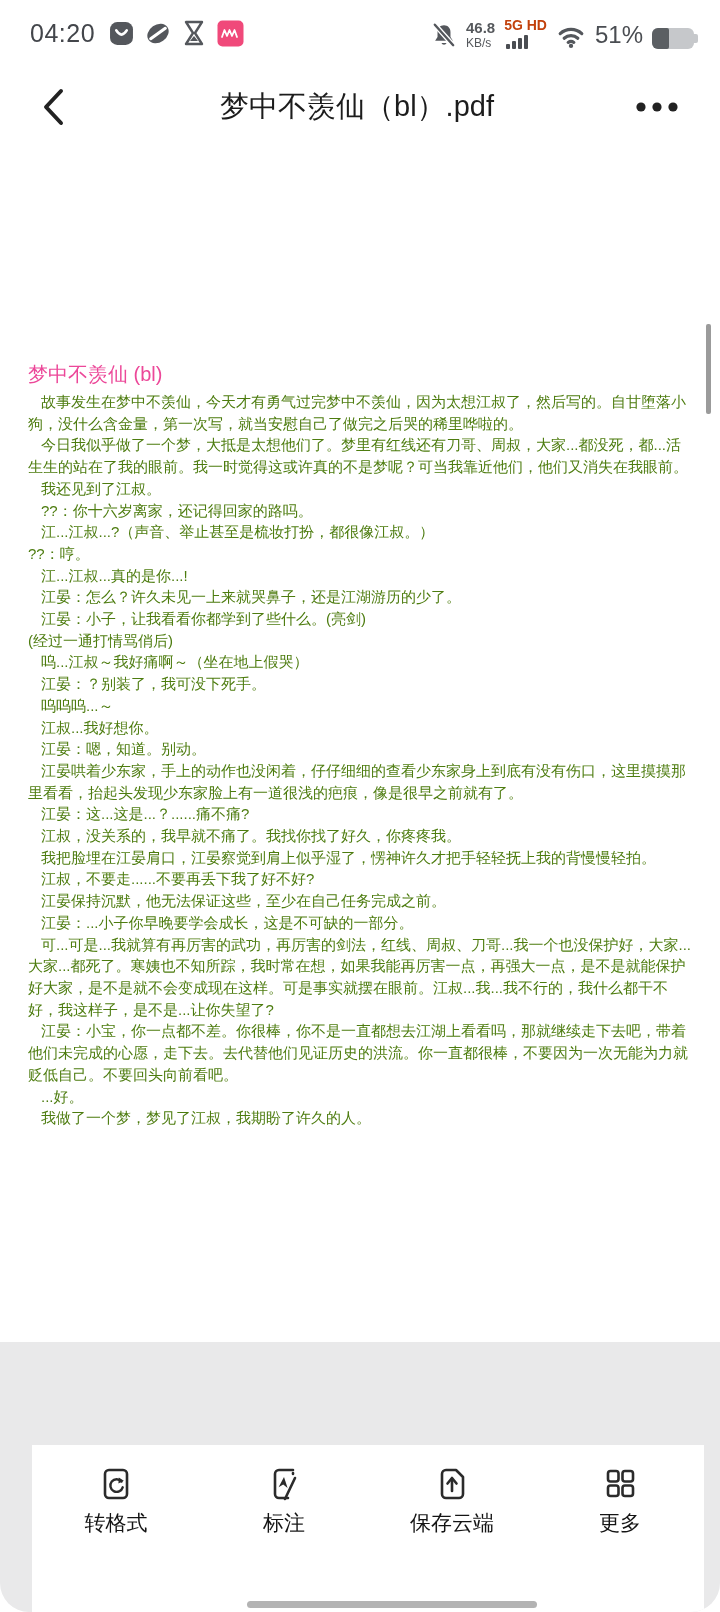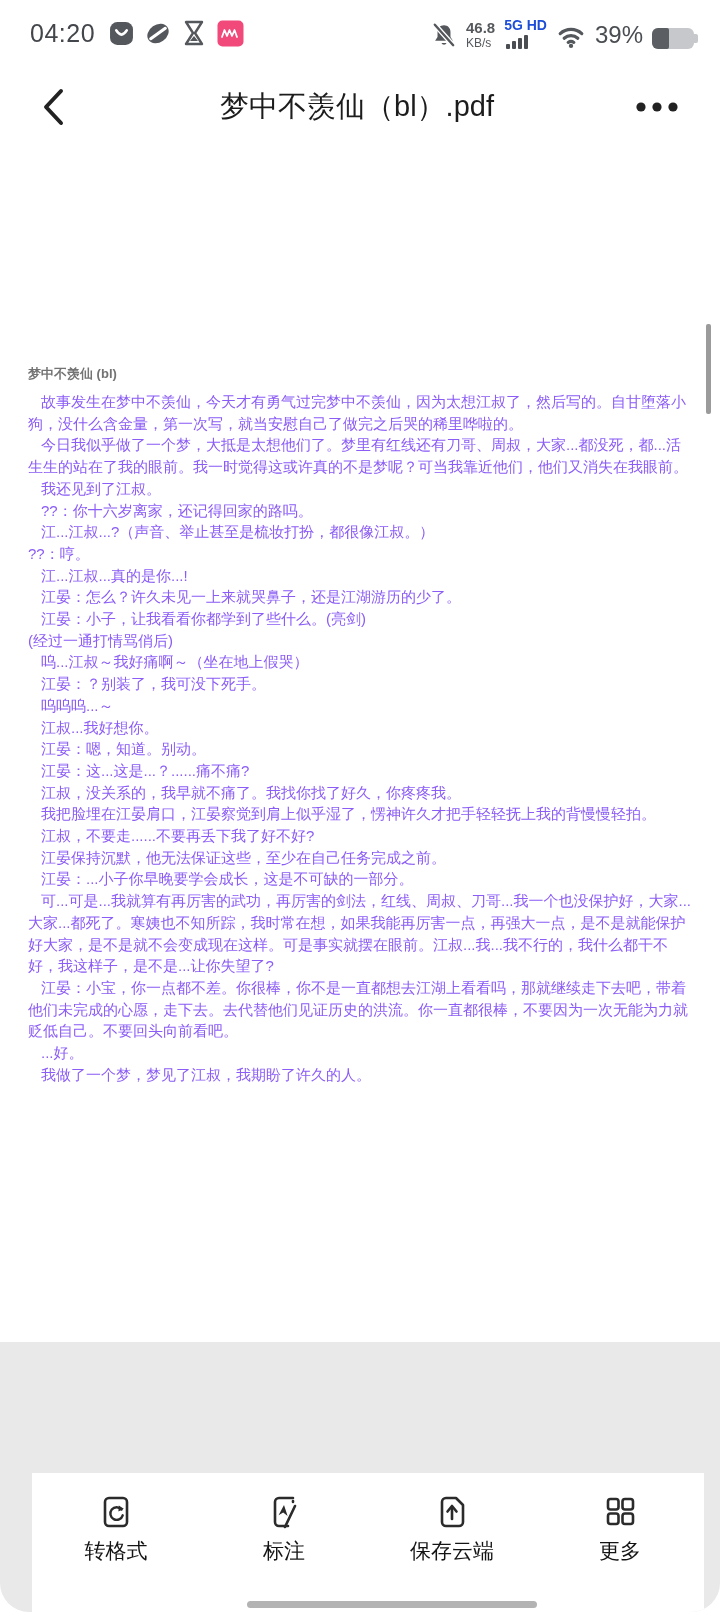--- a/index.html
+++ b/index.html
@@ -9,50 +9,50 @@
 
   
   .status-bar { height:60px; display:flex; align-items:center; padding:6px 26px 0 30px; background:#fff; color:#43464b; }
   .sb-time { font-size:25px; letter-spacing:0.5px; }
   .sb-note-icons { display:flex; align-items:center; gap:11px; margin-left:14px; }
   .sb-right { margin-left:auto; display:flex; align-items:flex-end; gap:9px; }
   .sb-speed { display:flex; flex-direction:column; align-items:flex-start; line-height:1; }
   .sb-speed .v { font-size:15px; font-weight:700; color:#55585c; }
   .sb-speed .u { font-size:12px; color:#55585c; margin-top:2px; }
   .sb-net { display:flex; flex-direction:column; align-items:flex-start; line-height:1; }
-  .sb-net .t { font-size:14px; font-weight:700; color:#1d4ed8; }
+  .sb-net .t { font-size:14px; font-weight:700; color:#c2410c; }
   .bars { display:flex; align-items:flex-end; gap:2px; margin-top:3px; margin-left:2px; }
   .bars i { display:block; width:4px; background:#4a4d52; border-radius:1px; }
   .sb-batt { font-size:24px; color:#4a4d52; }
   .battery { position:relative; width:42px; height:21px; background:#c6c8cb; border-radius:6px; }
   .battery .fill { position:absolute; left:0; top:0; bottom:0; width:17px; background:#5b5f63; border-radius:6px 2px 2px 6px; }
   .battery .nub { position:absolute; right:-4px; top:6px; width:4px; height:9px; background:#c6c8cb; border-radius:0 2px 2px 0; }
 
   
   .header { height:93px; background:#fff; display:flex; align-items:center; padding:0 40px; }
   .hdr-back { width:46px; display:flex; align-items:center; cursor:pointer; }
   .hdr-title { flex:1; text-align:center; font-size:29px; color:#1c1c1c; white-space:nowrap; overflow:hidden; }
   .hdr-more { width:52px; display:flex; justify-content:flex-end; align-items:center; cursor:pointer; }
 
   
   .viewer { position:relative; height:1320px; background:#e9e9ea; }
   .page { position:relative; margin-top:169px; width:720px; height:1020px; background:#ffffff; }
   .page-inner { padding:40px 28px 0 28px; }
-  .doc-title { font-size:13px; font-weight:700; color:#737373; line-height:24px; margin-bottom:5px; }
-  .doc-p { font-size:15px; line-height:21.7px; color:#8b5cf6; }
+  .doc-title { font-size:20px; font-weight:400; color:#ec4899; line-height:24px; margin-bottom:5px; }
+  .doc-p { font-size:15px; line-height:21.7px; color:#4d7c0f; }
   .doc-p.indent { text-indent:13px; }
 
   .scroll-thumb { position:absolute; right:9px; top:2px; width:5px; height:90px; background:#9b9b9b; border-radius:2px; }
 
   .pager-pill { position:absolute; right:30px; top:1245px; width:90px; height:52px; background:#fff; border-radius:26px;
     box-shadow:0 3px 10px rgba(0,0,0,0.10); display:flex; align-items:center; justify-content:center; }
   .pager-pill span { font-size:23px; color:#17181a; letter-spacing:1px; }
 
   
-  .toolbar { position:absolute; left:0; right:16px; bottom:0; height:139px; background:#fff; display:flex;margin-left:32px; }
+  .toolbar { position:absolute; left:0; right:16px; bottom:0; height:167px; background:#fff; display:flex;margin-left:32px; }
   .tb-item { flex:1; display:flex; flex-direction:column; align-items:center; padding-top:17px; cursor:pointer; }
   .tb-item .ic { height:44px; display:flex; align-items:center; justify-content:center; }
   .tb-item .lb { font-size:21px; color:#141414; margin-top:3px; }
   .home-indicator { position:absolute; left:215px; bottom:4px; width:290px; height:7px; background:#b3b3b3; border-radius:4px; }
 </style>
 </head>
 <body>
 
 <div class="screen">
 
@@ -95,21 +95,21 @@
             <i style="height:11px"></i>
             <i style="height:14px"></i>
         </span>
       </span>
       <svg width="30" height="25" viewBox="0 0 24 22">
         <path d="M2.5 8.5 a14 14 0 0 1 19 0" fill="none" stroke="#54575c" stroke-width="2.8" stroke-linecap="round"></path>
         <path d="M6 12.5 a9 9 0 0 1 12 0" fill="none" stroke="#54575c" stroke-width="2.8" stroke-linecap="round"></path>
         <path d="M9.5 16.2 a4.2 4.2 0 0 1 5 0" fill="none" stroke="#54575c" stroke-width="2.8" stroke-linecap="round"></path>
         <circle cx="12" cy="19.3" r="1.9" fill="#54575c"></circle>
       </svg>
-      <span class="sb-batt">39%</span>
+      <span class="sb-batt">51%</span>
       <span class="battery">
         <span class="fill"></span>
           <span class="nub"></span>
       </span>
     </span>
   </div>
 
   <div class="header">
     <span class="hdr-back">
       <svg width="26" height="40" viewBox="0 0 26 40">
@@ -139,20 +139,21 @@
             <p class="doc-p">??：哼。</p>
             <p class="doc-p indent">江...江叔...真的是你...!</p>
             <p class="doc-p indent">江晏：怎么？许久未见一上来就哭鼻子，还是江湖游历的少了。</p>
             <p class="doc-p indent">江晏：小子，让我看看你都学到了些什么。(亮剑)</p>
             <p class="doc-p">(经过一通打情骂俏后)</p>
             <p class="doc-p indent">呜...江叔～我好痛啊～（坐在地上假哭）</p>
             <p class="doc-p indent">江晏：？别装了，我可没下死手。</p>
             <p class="doc-p indent">呜呜呜...～</p>
             <p class="doc-p indent">江叔...我好想你。</p>
             <p class="doc-p indent">江晏：嗯，知道。别动。</p>
+            <p class="doc-p indent">江晏哄着少东家，手上的动作也没闲着，仔仔细细的查看少东家身上到底有没有伤口，这里摸摸那里看看，抬起头发现少东家脸上有一道很浅的疤痕，像是很早之前就有了。</p>
             <p class="doc-p indent">江晏：这...这是...？......痛不痛?</p>
             <p class="doc-p indent">江叔，没关系的，我早就不痛了。我找你找了好久，你疼疼我。</p>
             <p class="doc-p indent">我把脸埋在江晏肩口，江晏察觉到肩上似乎湿了，愣神许久才把手轻轻抚上我的背慢慢轻拍。</p>
             <p class="doc-p indent">江叔，不要走......不要再丢下我了好不好?</p>
             <p class="doc-p indent">江晏保持沉默，他无法保证这些，至少在自己任务完成之前。</p>
             <p class="doc-p indent">江晏：...小子你早晚要学会成长，这是不可缺的一部分。</p>
             <p class="doc-p indent">可...可是...我就算有再厉害的武功，再厉害的剑法，红线、周叔、刀哥...我一个也没保护好，大家...大家...都死了。寒姨也不知所踪，我时常在想，如果我能再厉害一点，再强大一点，是不是就能保护好大家，是不是就不会变成现在这样。可是事实就摆在眼前。江叔...我...我不行的，我什么都干不好，我这样子，是不是...让你失望了?</p>
             <p class="doc-p indent">江晏：小宝，你一点都不差。你很棒，你不是一直都想去江湖上看看吗，那就继续走下去吧，带着他们未完成的心愿，走下去。去代替他们见证历史的洪流。你一直都很棒，不要因为一次无能为力就贬低自己。不要回头向前看吧。</p>
             <p class="doc-p indent">...好。</p>
             <p class="doc-p indent">我做了一个梦，梦见了江叔，我期盼了许久的人。</p>

